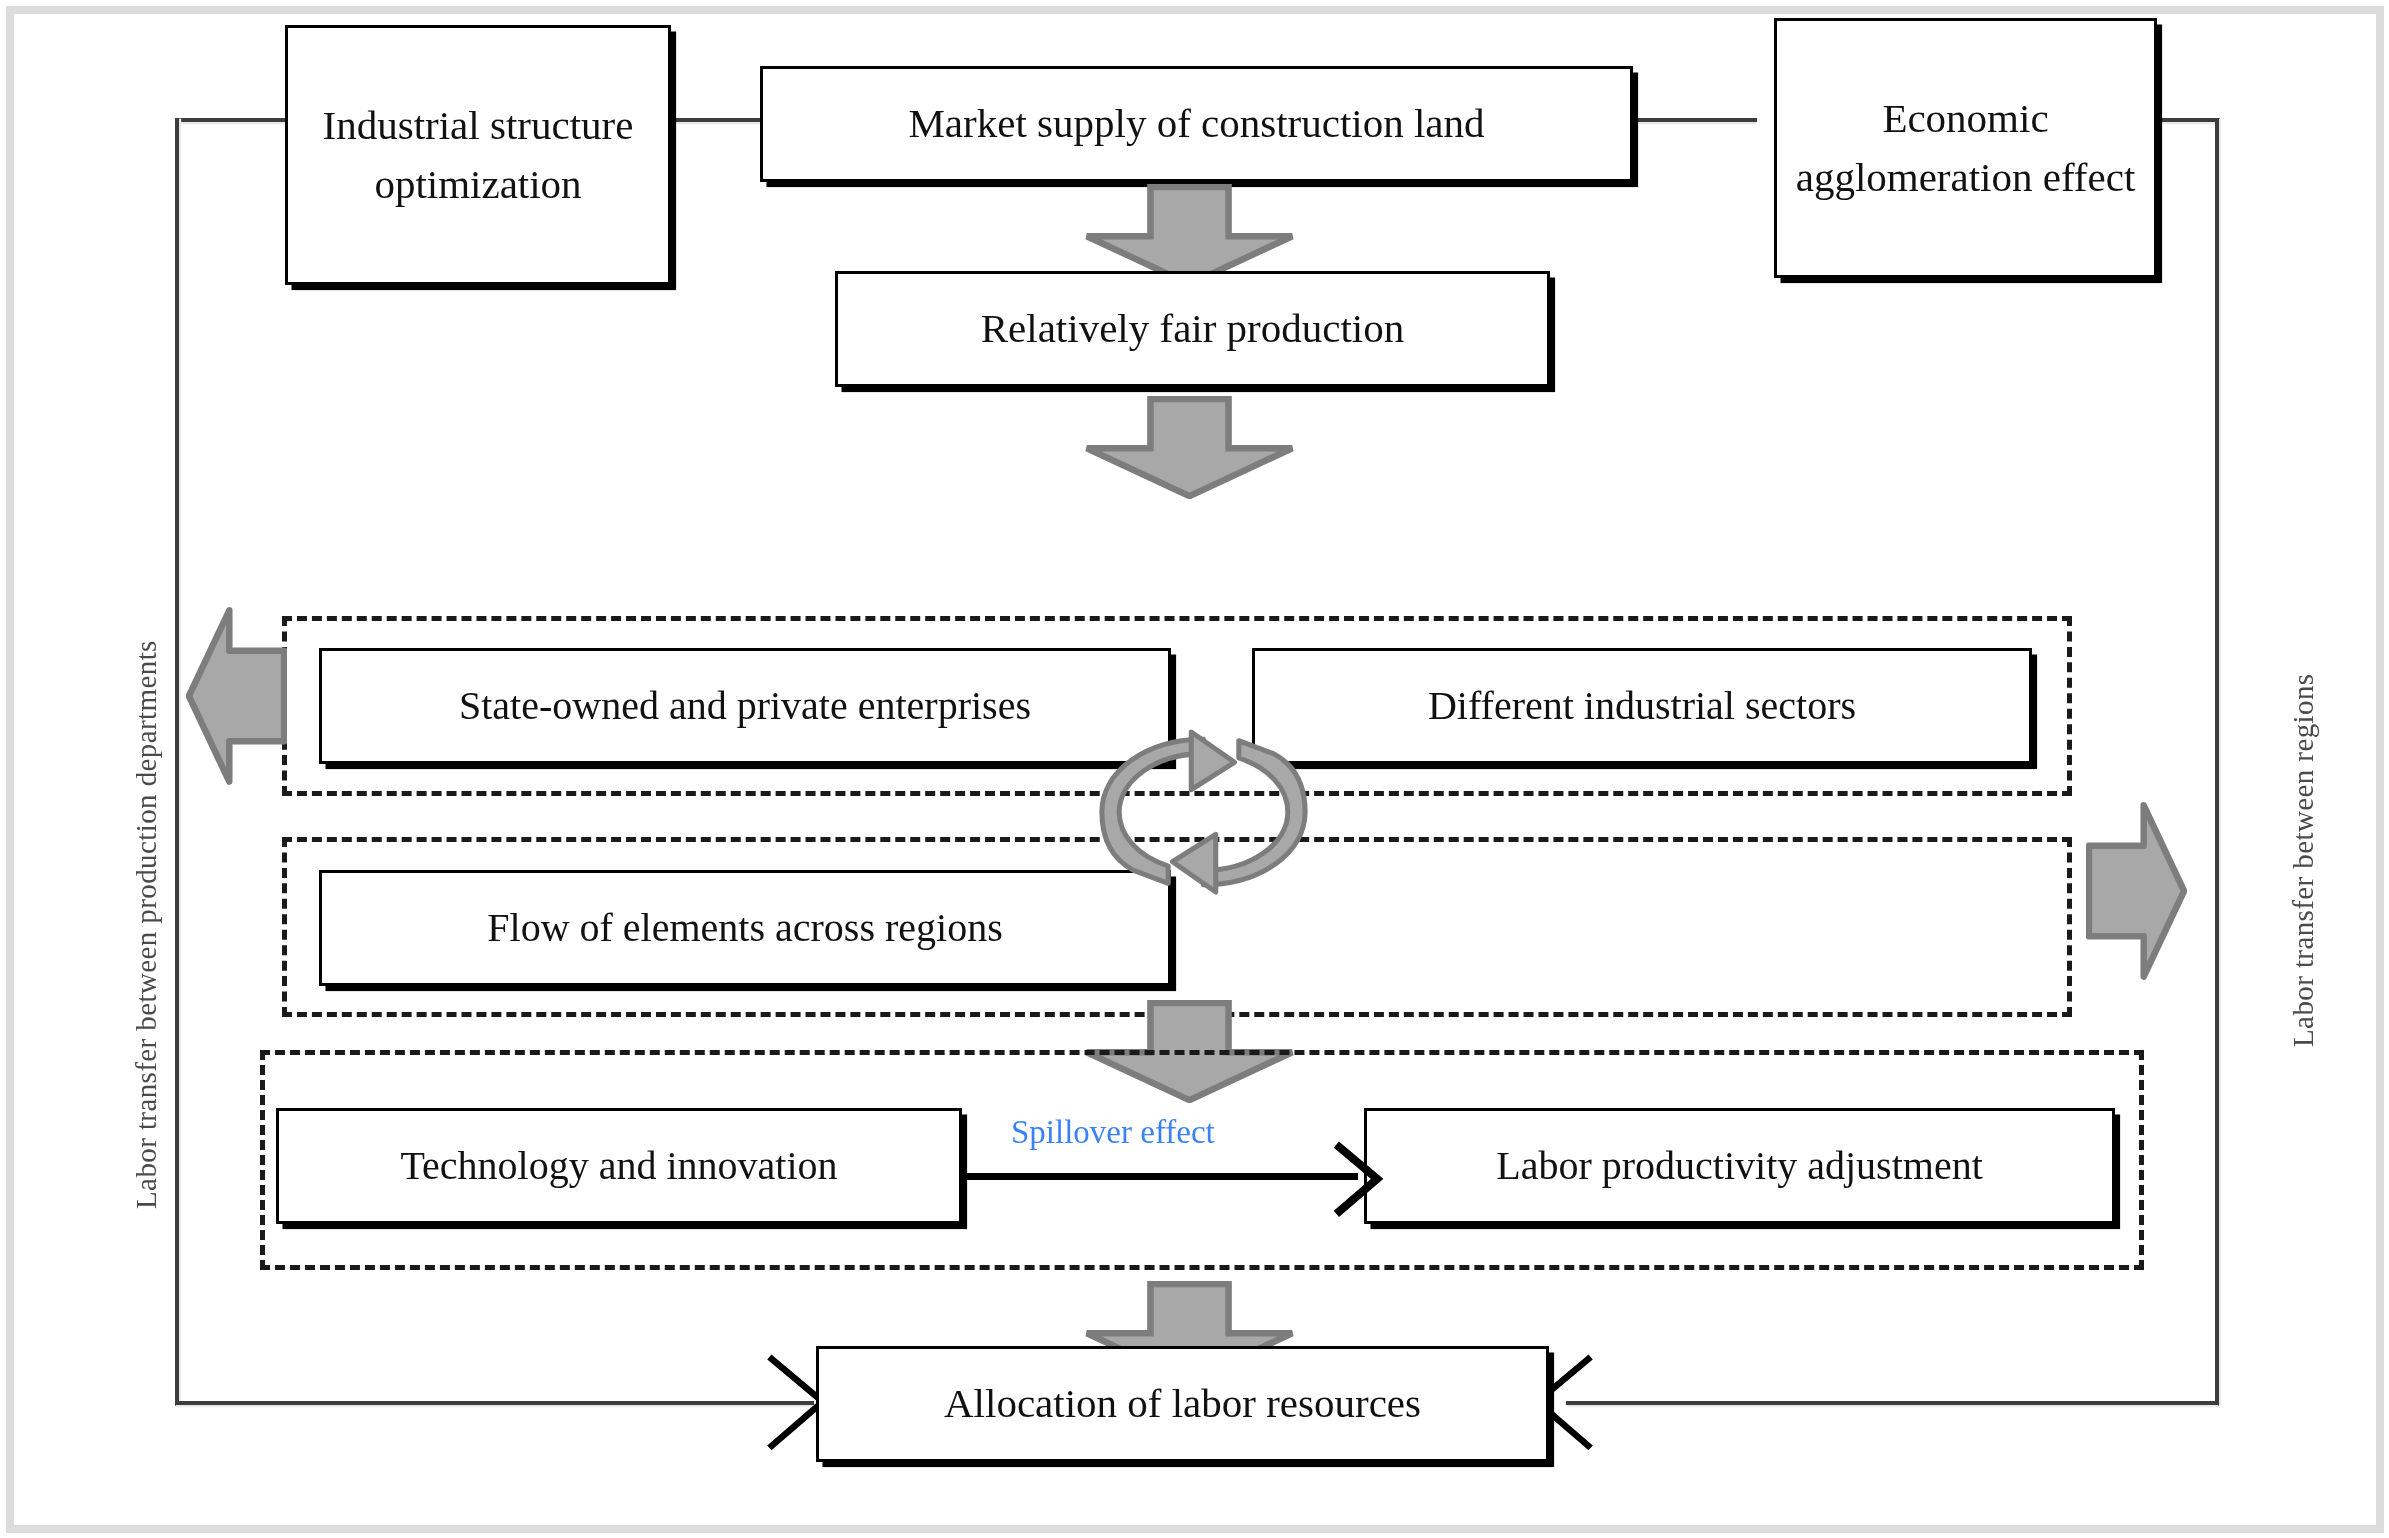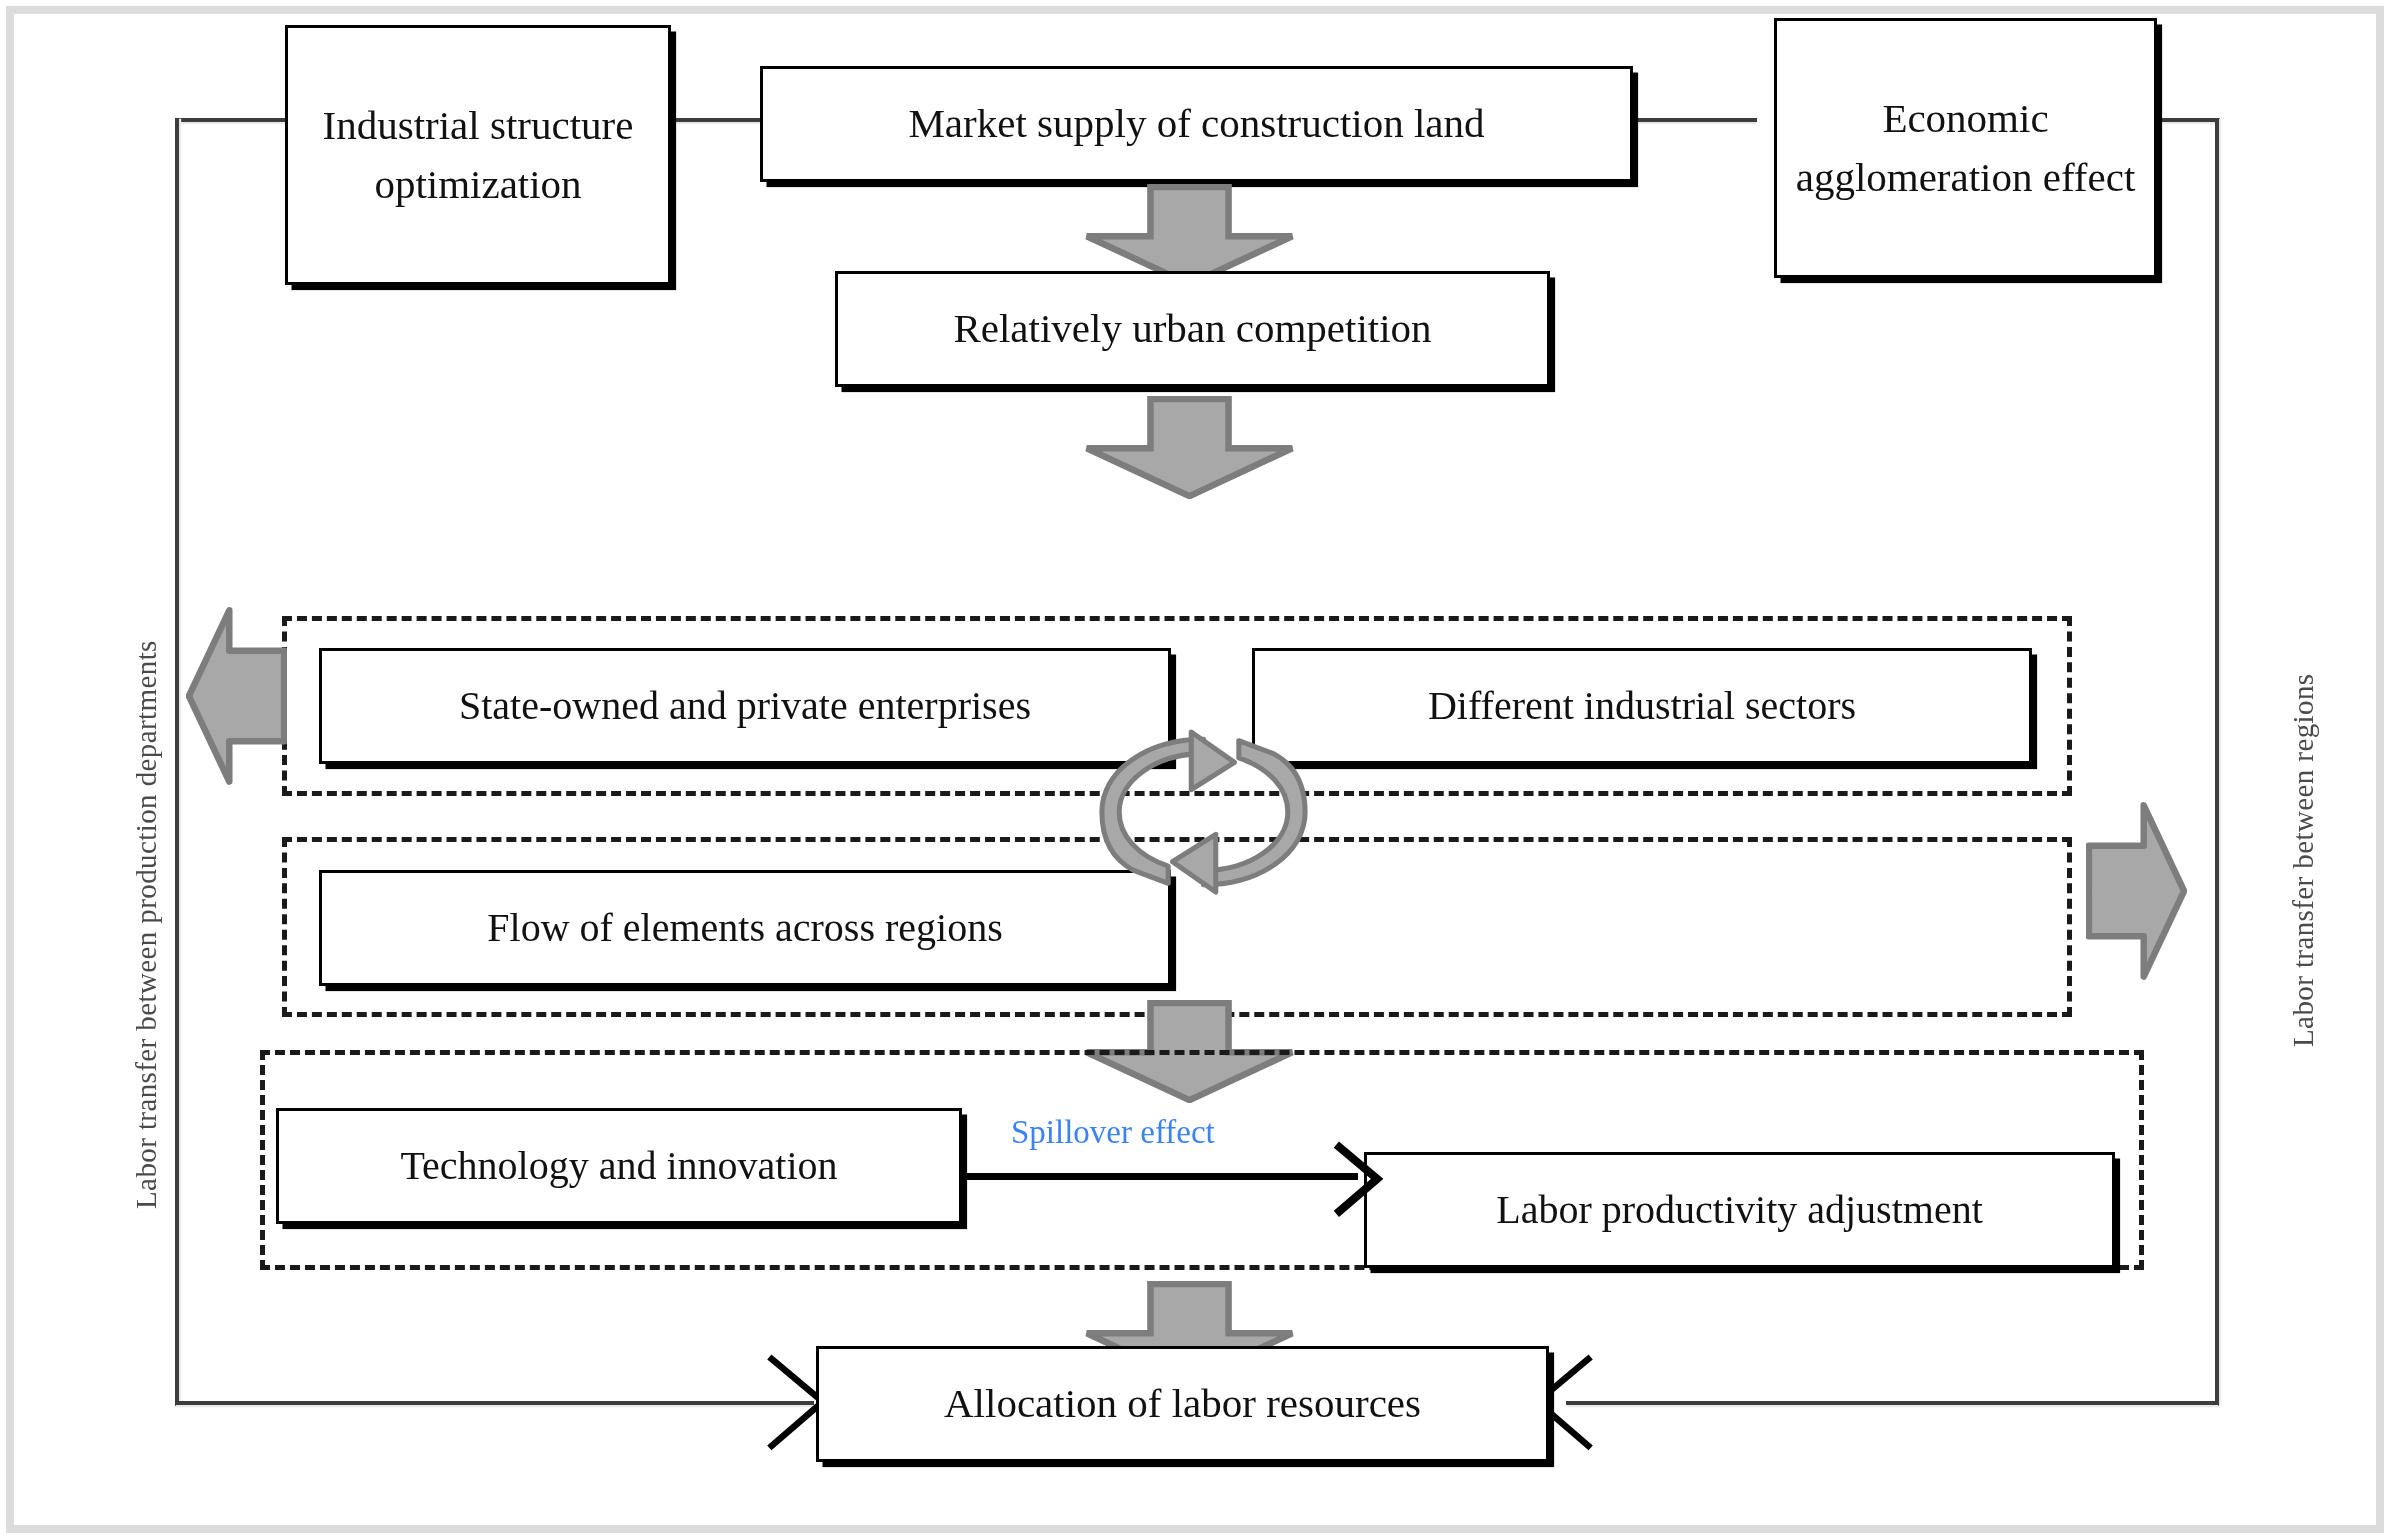--- a/index.html
+++ b/index.html
@@ -99,21 +99,21 @@
     <span>Economic agglomeration effect</span>
   </div>
 
   <div class="garrow" style="left:1081px;top:184px;width:217px;height:103px;">
     <svg viewBox="0 0 300 142" preserveAspectRatio="none">
       <path d="M96 4 L204 4 L204 72 L292 72 L150 138 L8 72 L96 72 Z" fill="#a8a8a8" stroke="#7d7d7d" stroke-width="9"></path>
     </svg>
   </div>
 
   <div class="box" style="left:835px;top:271px;width:715px;height:116px;font-size:41px;">
-    <span>Relatively urban competition</span>
+    <span>Relatively fair production</span>
   </div>
 
   <div class="garrow" style="left:1081px;top:396px;width:217px;height:103px;">
     <svg viewBox="0 0 300 142" preserveAspectRatio="none">
       <path d="M96 4 L204 4 L204 72 L292 72 L150 138 L8 72 L96 72 Z" fill="#a8a8a8" stroke="#7d7d7d" stroke-width="9"></path>
     </svg>
   </div>
 
 
   <div class="dashed" style="left:282px;top:616px;width:1790px;height:180px;"></div>
@@ -177,21 +177,21 @@
       <path d="M96 4 L204 4 L204 72 L292 72 L150 138 L8 72 L96 72 Z" fill="#a8a8a8" stroke="#7d7d7d" stroke-width="9"></path>
     </svg>
   </div>
 
   <div class="dashed" style="left:260px;top:1050px;width:1884px;height:220px;"></div>
 
   <div class="box" style="left:276px;top:1108px;width:686px;height:116px;font-size:40px;">
     <span>Technology and innovation</span>
   </div>
 
-  <div class="box" style="left:1364px;top:1108px;width:751px;height:116px;font-size:40px;margin-top:44px;">
+  <div class="box" style="left:1364px;top:1108px;width:751px;height:116px;font-size:40px;">
     <span>Labor productivity adjustment</span>
   </div>
 
   <div class="spill-label" style="left:1011px;top:1114px;">Spillover effect</div>
   <div class="blackline" style="left:965px;top:1173px;width:393px;height:6.5px;"></div>
   <div class="abs" style="left:1332px;top:1141px;width:51px;height:76px;">
     <svg viewBox="0 0 70 105">
         <path d="M6 5 L62 52 L6 100" fill="none" stroke="#000" stroke-width="11"></path>
       </svg>
   </div>

